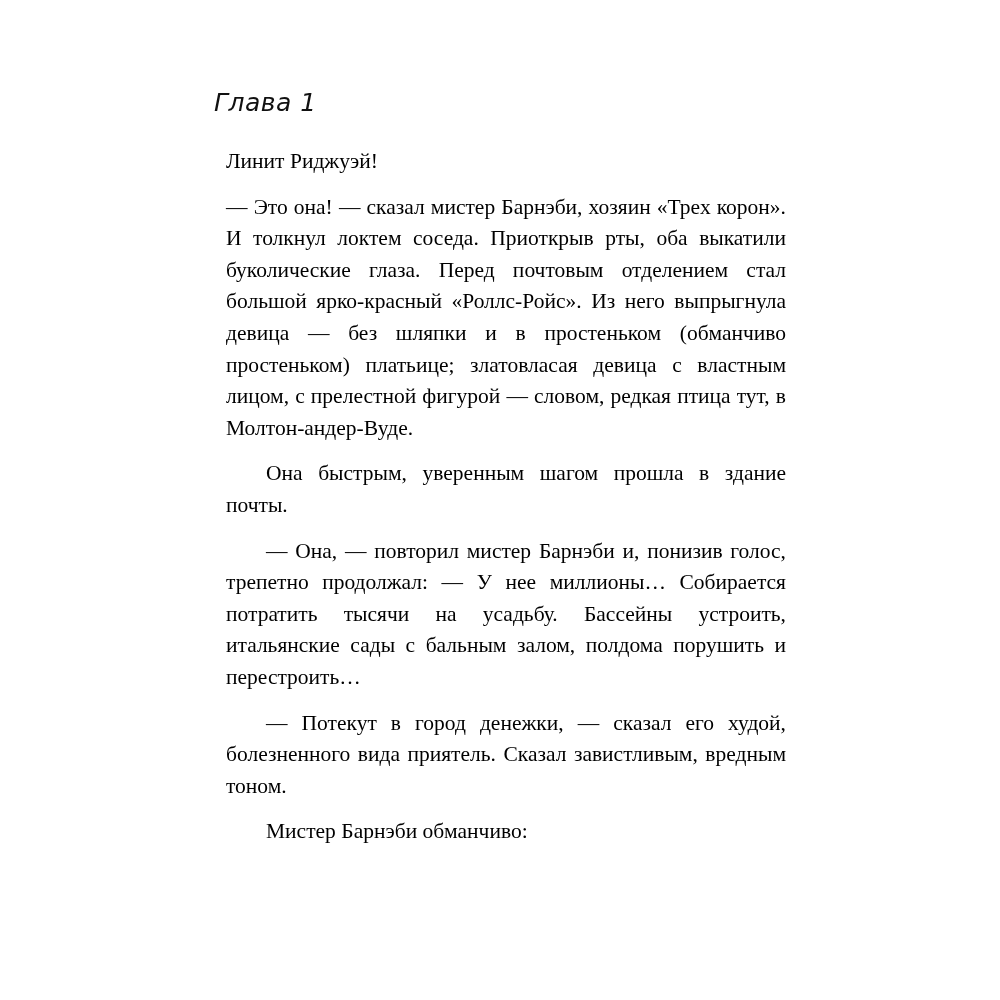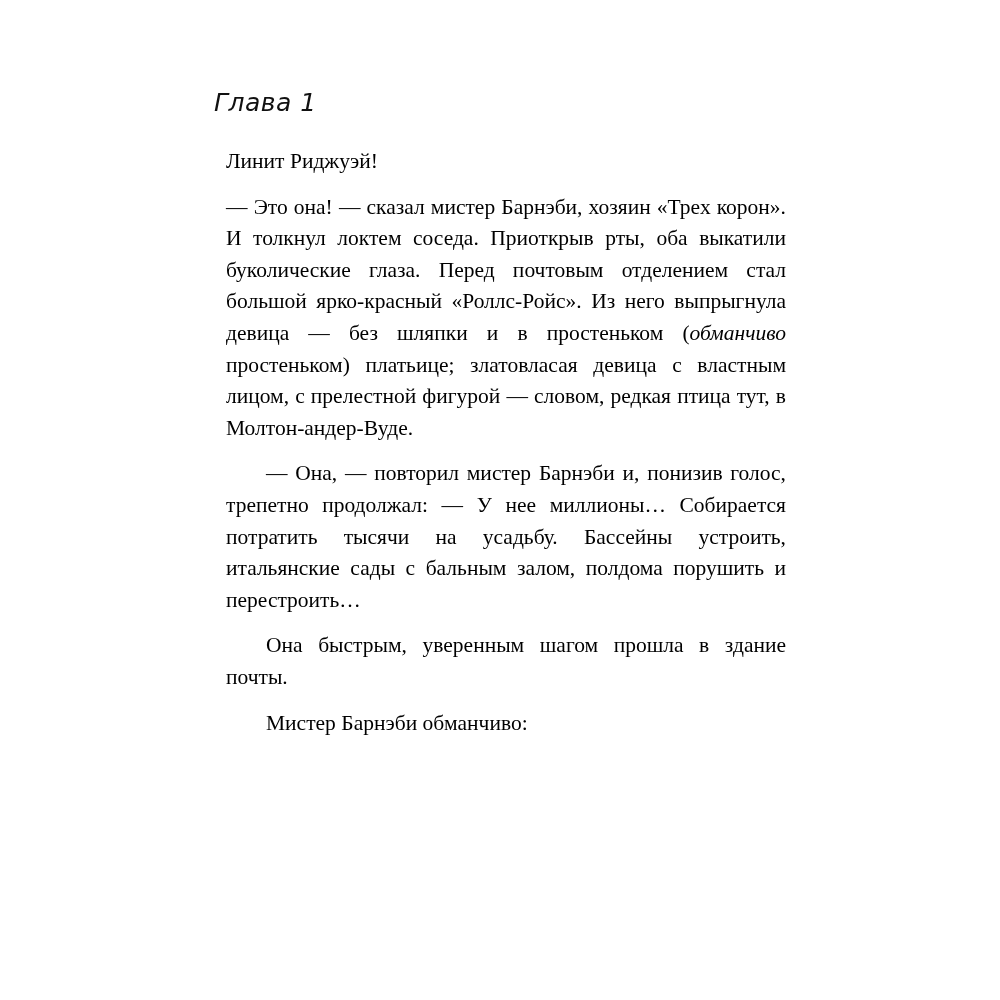--- a/index.html
+++ b/index.html
@@ -61,39 +61,39 @@
 
   .para.indent {
     text-indent: 40px;
   }
 
   .para.last-left {
     text-align-last: left;
   }
 
   .it {
-    font-style: italic;
   }
 </style>
 </head>
 <body>
 
 <div class="page">
 
   <div class="text-block">
 
     <h1 class="chapter-heading">Глава 1</h1>
 
     <p class="para flush">Линит Риджуэй!</p>
 
     <p class="para flush last-left"><span>— Это она! — сказал мистер Барнэби, хозяин «Трех корон». И толкнул локтем соседа. Приоткрыв рты, оба выкатили буколические глаза. Перед почтовым отделением стал большой ярко-красный «Роллс-Ройс». Из него выпрыгнула девица — без шляпки и в простеньком (</span><span class="it">обманчиво</span><span> простеньком) платьице; златовласая девица с властным лицом, с прелестной фигурой — словом, редкая птица тут, в Молтон-андер-Вуде.</span></p>
 
+    <p class="para indent last-left">Она быстрым, уверенным шагом прошла в здание почты.</p>
+
     <p class="para indent last-left">— Она, — повторил мистер Барнэби и, понизив голос, трепетно продолжал: — У нее миллионы… Собирается потратить тысячи на усадьбу. Бассейны устроить, итальянские сады с бальным залом, полдома порушить и перестроить…</p>
 
-    <p class="para indent last-left">Она быстрым, уверенным шагом прошла в здание почты.</p>
-
+    <p class="para indent last-left">— Потекут в город денежки, — сказал его худой, болезненного вида приятель. Сказал завистливым, вредным тоном.</p>
 
     <p class="para indent last-left">Мистер Барнэби обманчиво:</p>
 
 
   </div>
 
 </div>
 
 </body></html>

